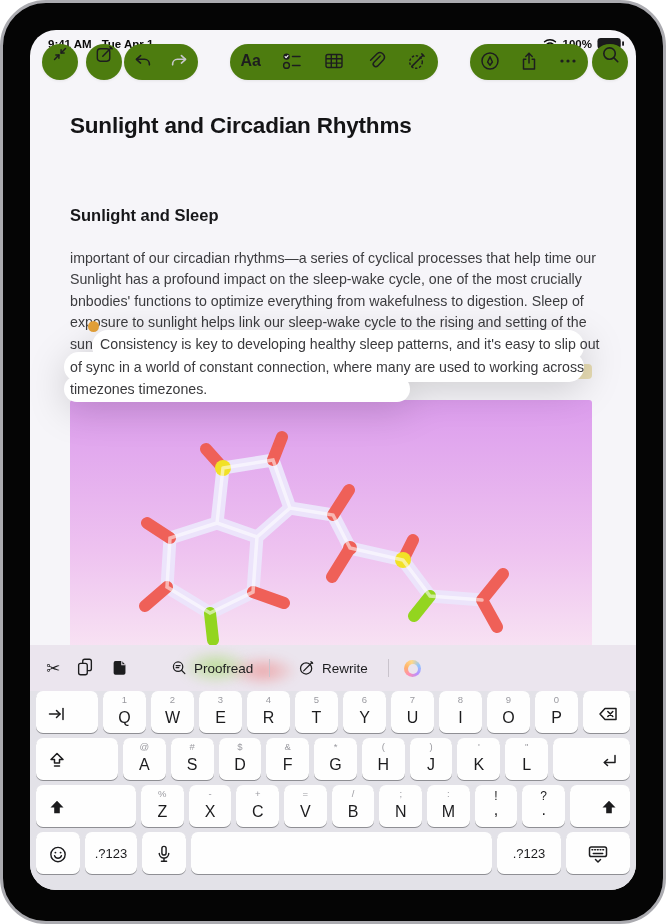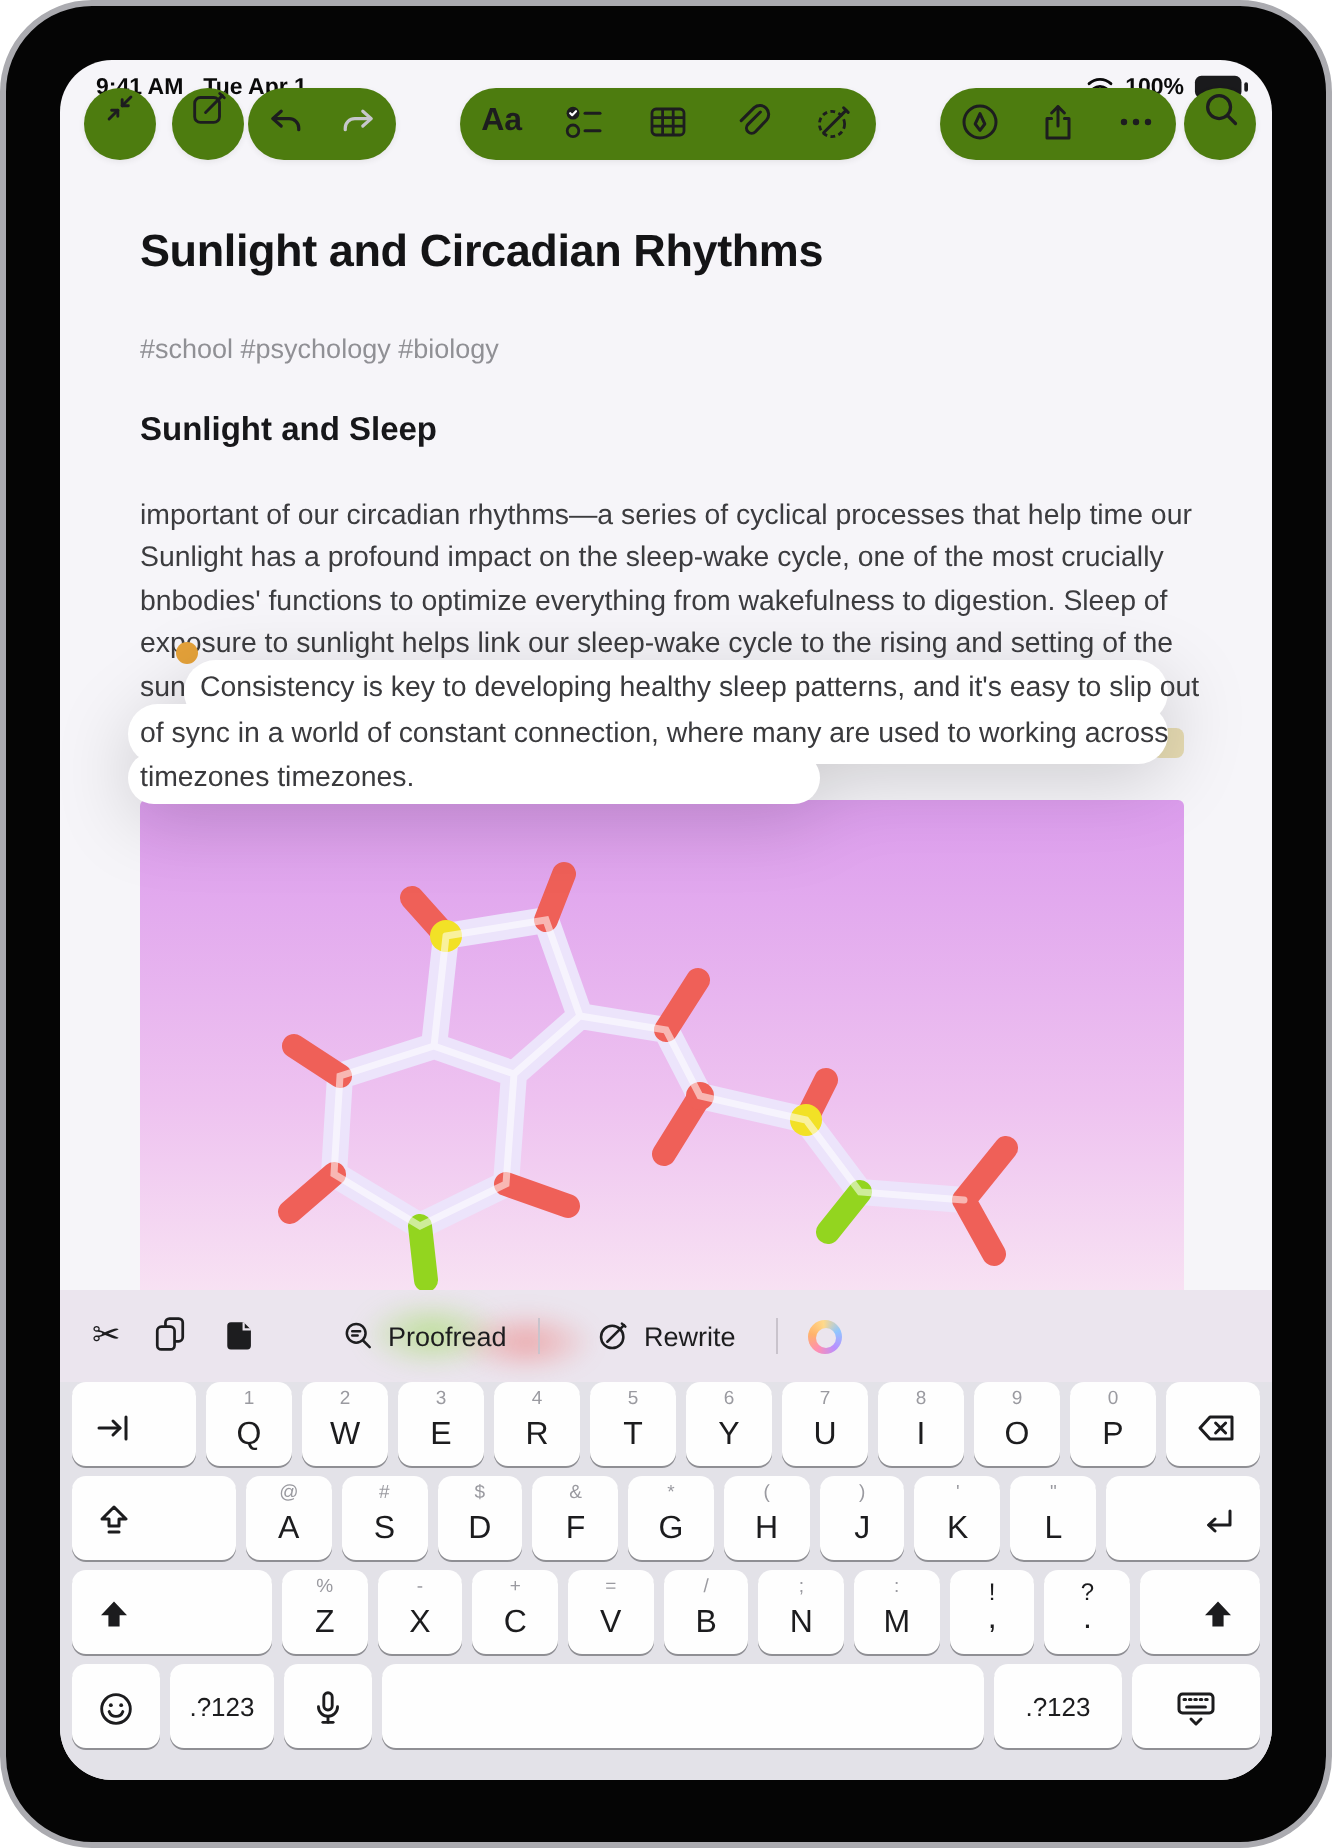--- a/index.html
+++ b/index.html
@@ -229,21 +229,20 @@
     <div class="tbtn b-search">
       <svg width="21" height="21" viewBox="0 0 22 22">
         <g stroke="#1d1d1f" stroke-width="1.7" fill="none" stroke-linecap="round">
           <circle cx="10" cy="10" r="6"></circle>
           <path d="M14.6 14.6 L18.6 18.6"></path>
         </g>
       </svg>
     </div>
 
     <h1 class="note-title">Sunlight and Circadian Rhythms</h1>
-    <div class="tags">#school #psychology #biology</div>
     <h2 class="section-heading">Sunlight and Sleep</h2>
     <div class="body-text">
       <div>important of our circadian rhythms—a series of cyclical processes that help time our</div>
       <div>Sunlight has a profound impact on the sleep-wake cycle, one of the most crucially</div>
       <div>bnbodies' functions to optimize everything from wakefulness to digestion. Sleep of</div>
       <div>exposure to sunlight helps link our sleep-wake cycle to the rising and setting of the</div>
       <div>sun</div>
     </div>
 
     <div class="molecule">

